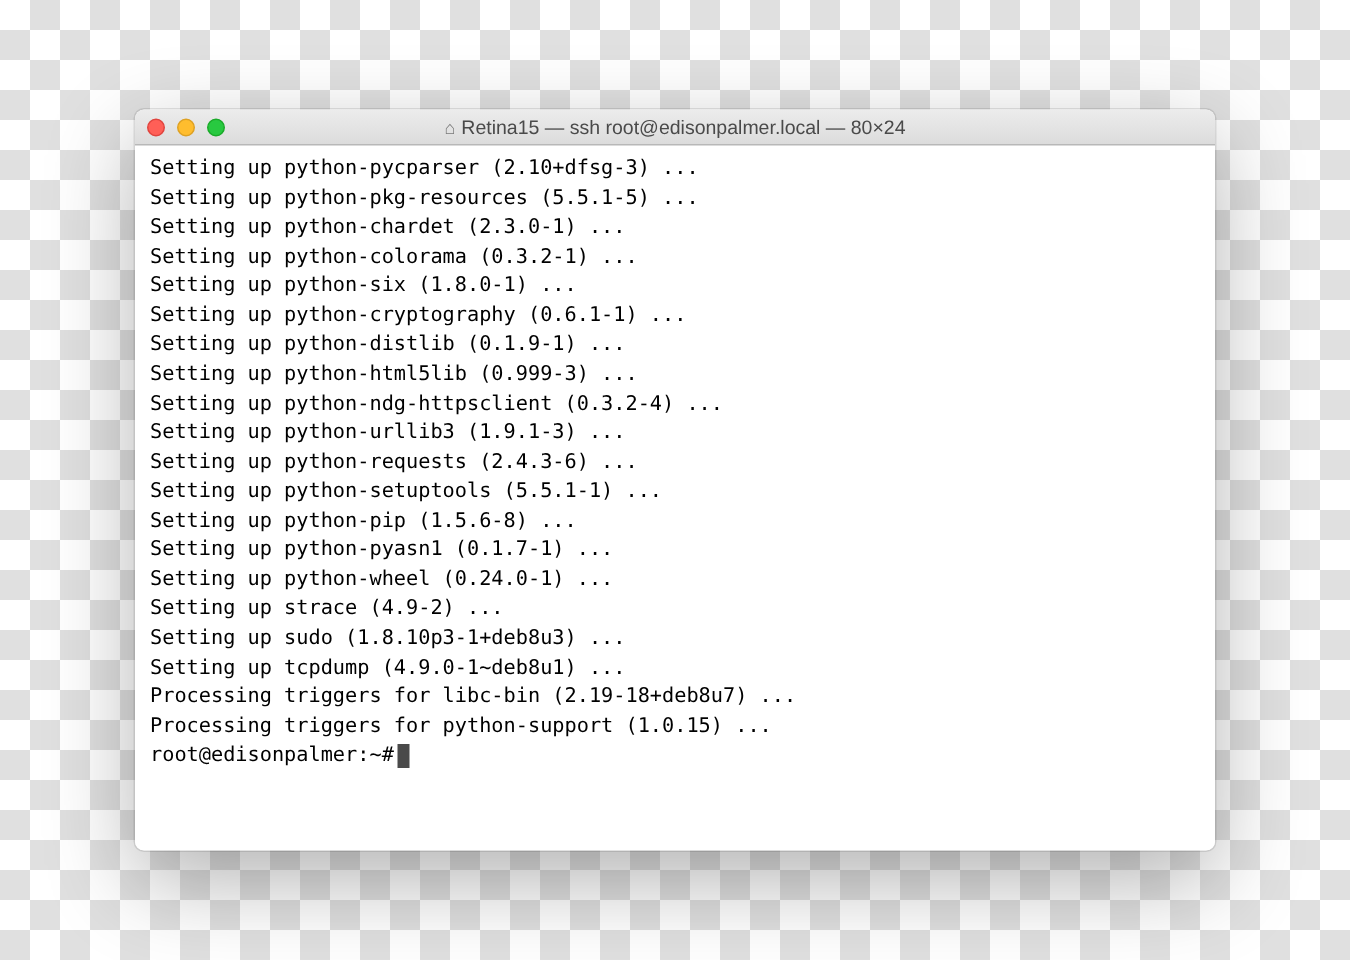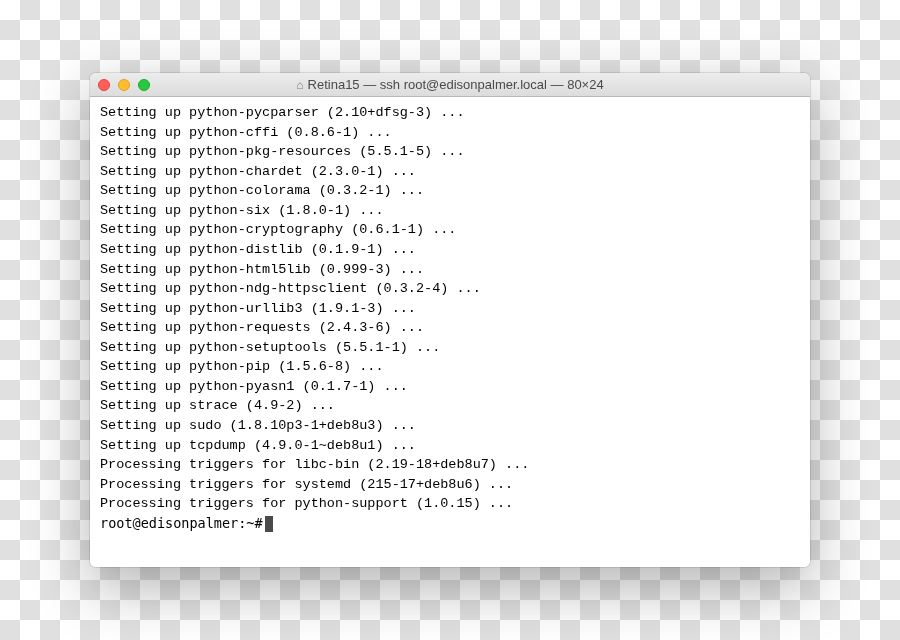--- a/index.html
+++ b/index.html
@@ -68,21 +68,20 @@
       background: #ffffff;
       padding: 6px 10px 10px 10px;
       font-family: "Menlo", "Monaco", "Consolas", monospace;
       font-size: 13.5px;
       line-height: 1.45;
       color: #000000;
       min-height: 470px;
     }
     .terminal-line {
       white-space: pre;
-      font-family: Liberation Mono, monospace;
     }
     .prompt-line {
       display: flex;
       align-items: center;
     }
     .cursor {
       display: inline-block;
       width: 8px;
       height: 16px;
       background: #4a4a4a;
@@ -100,38 +99,37 @@
       <div class="traffic-light tl-min"></div>
       <div class="traffic-light tl-max"></div>
     </div>
     <div class="window-title">
       <span class="home-icon">⌂</span>
       <span>Retina15 — ssh root@edisonpalmer.local — 80×24</span>
     </div>
   </div>
   <div class="terminal-body">
     <div class="terminal-line">Setting up python-pycparser (2.10+dfsg-3) ...</div>
-    <div class="terminal-line">Setting up python-cffi (0.8.6-1) ...</div>
     <div class="terminal-line">Setting up python-pkg-resources (5.5.1-5) ...</div>
     <div class="terminal-line">Setting up python-chardet (2.3.0-1) ...</div>
     <div class="terminal-line">Setting up python-colorama (0.3.2-1) ...</div>
     <div class="terminal-line">Setting up python-six (1.8.0-1) ...</div>
     <div class="terminal-line">Setting up python-cryptography (0.6.1-1) ...</div>
     <div class="terminal-line">Setting up python-distlib (0.1.9-1) ...</div>
     <div class="terminal-line">Setting up python-html5lib (0.999-3) ...</div>
     <div class="terminal-line">Setting up python-ndg-httpsclient (0.3.2-4) ...</div>
     <div class="terminal-line">Setting up python-urllib3 (1.9.1-3) ...</div>
     <div class="terminal-line">Setting up python-requests (2.4.3-6) ...</div>
     <div class="terminal-line">Setting up python-setuptools (5.5.1-1) ...</div>
     <div class="terminal-line">Setting up python-pip (1.5.6-8) ...</div>
     <div class="terminal-line">Setting up python-pyasn1 (0.1.7-1) ...</div>
+    <div class="terminal-line">Setting up python-wheel (0.24.0-1) ...</div>
     <div class="terminal-line">Setting up strace (4.9-2) ...</div>
     <div class="terminal-line">Setting up sudo (1.8.10p3-1+deb8u3) ...</div>
     <div class="terminal-line">Setting up tcpdump (4.9.0-1~deb8u1) ...</div>
     <div class="terminal-line">Processing triggers for libc-bin (2.19-18+deb8u7) ...</div>
-    <div class="terminal-line">Processing triggers for systemd (215-17+deb8u6) ...</div>
     <div class="terminal-line">Processing triggers for python-support (1.0.15) ...</div>
     <div class="prompt-line">
       <span>root@edisonpalmer:~# </span>
         <span class="cursor"></span>
     </div>
   </div>
 </div>
 
 </body></html>

